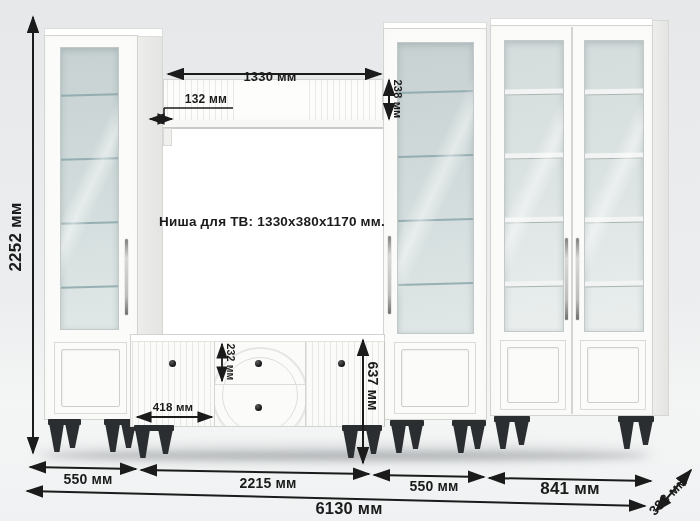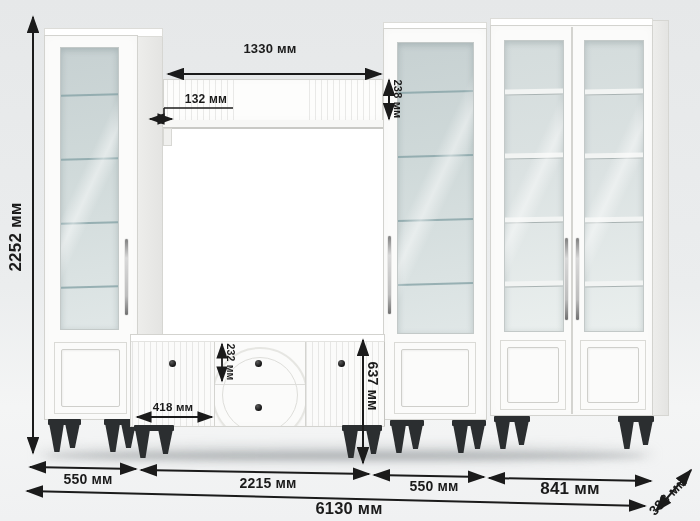--- a/index.html
+++ b/index.html
@@ -186,23 +186,24 @@
       <line x1="30" y1="467" x2="136" y2="469" marker-start="url(#ah)" marker-end="url(#ah)"></line>
       <line x1="141" y1="470" x2="369" y2="474" marker-start="url(#ah)" marker-end="url(#ah)"></line>
       <line x1="374" y1="475" x2="484" y2="477" marker-start="url(#ah)" marker-end="url(#ah)"></line>
       <line x1="489" y1="478" x2="651" y2="481" marker-start="url(#ah)" marker-end="url(#ah)"></line>
       <line x1="27" y1="491" x2="645" y2="506" marker-start="url(#ah)" marker-end="url(#ah)"></line>
       <line x1="656" y1="511" x2="691" y2="470" marker-start="url(#ah)" marker-end="url(#ah)"></line>
     </g>
   </svg>
 
   <div class="dim-label rot-90" style="left:16px;top:237px;font-size:17px;">2252 мм</div>
-  <div class="dim-label" style="left:270px;top:48px;font-size:13px;">1330 мм</div>
+  <div class="dim-label" style="left:270px;top:76px;font-size:13px;">1330 мм</div>
   <div class="dim-label" style="left:206px;top:99px;font-size:12px;">132 мм</div>
   <div class="dim-label rot90" style="left:398px;top:99px;font-size:11px;">238 мм</div>
+  <div class="dim-label note" style="left:272px;top:221px;">Ниша для ТВ: 1330x380x1170 мм.</div>
   <div class="dim-label rot90" style="left:231px;top:362px;font-size:10.5px;">232 мм</div>
   <div class="dim-label" style="left:173px;top:407px;font-size:11.5px;">418 мм</div>
   <div class="dim-label rot90" style="left:373px;top:386px;font-size:14px;">637 мм</div>
   <div class="dim-label" style="left:88px;top:479px;font-size:14px;">550 мм</div>
   <div class="dim-label" style="left:268px;top:483px;font-size:14px;">2215 мм</div>
   <div class="dim-label" style="left:434px;top:486px;font-size:14px;">550 мм</div>
   <div class="dim-label" style="left:570px;top:489px;font-size:17px;">841 мм</div>
   <div class="dim-label" style="left:349px;top:508px;font-size:16.5px;">6130 мм</div>
   <div class="dim-label rot-d" style="left:668px;top:496px;font-size:13.5px;">383 мм</div>
 

